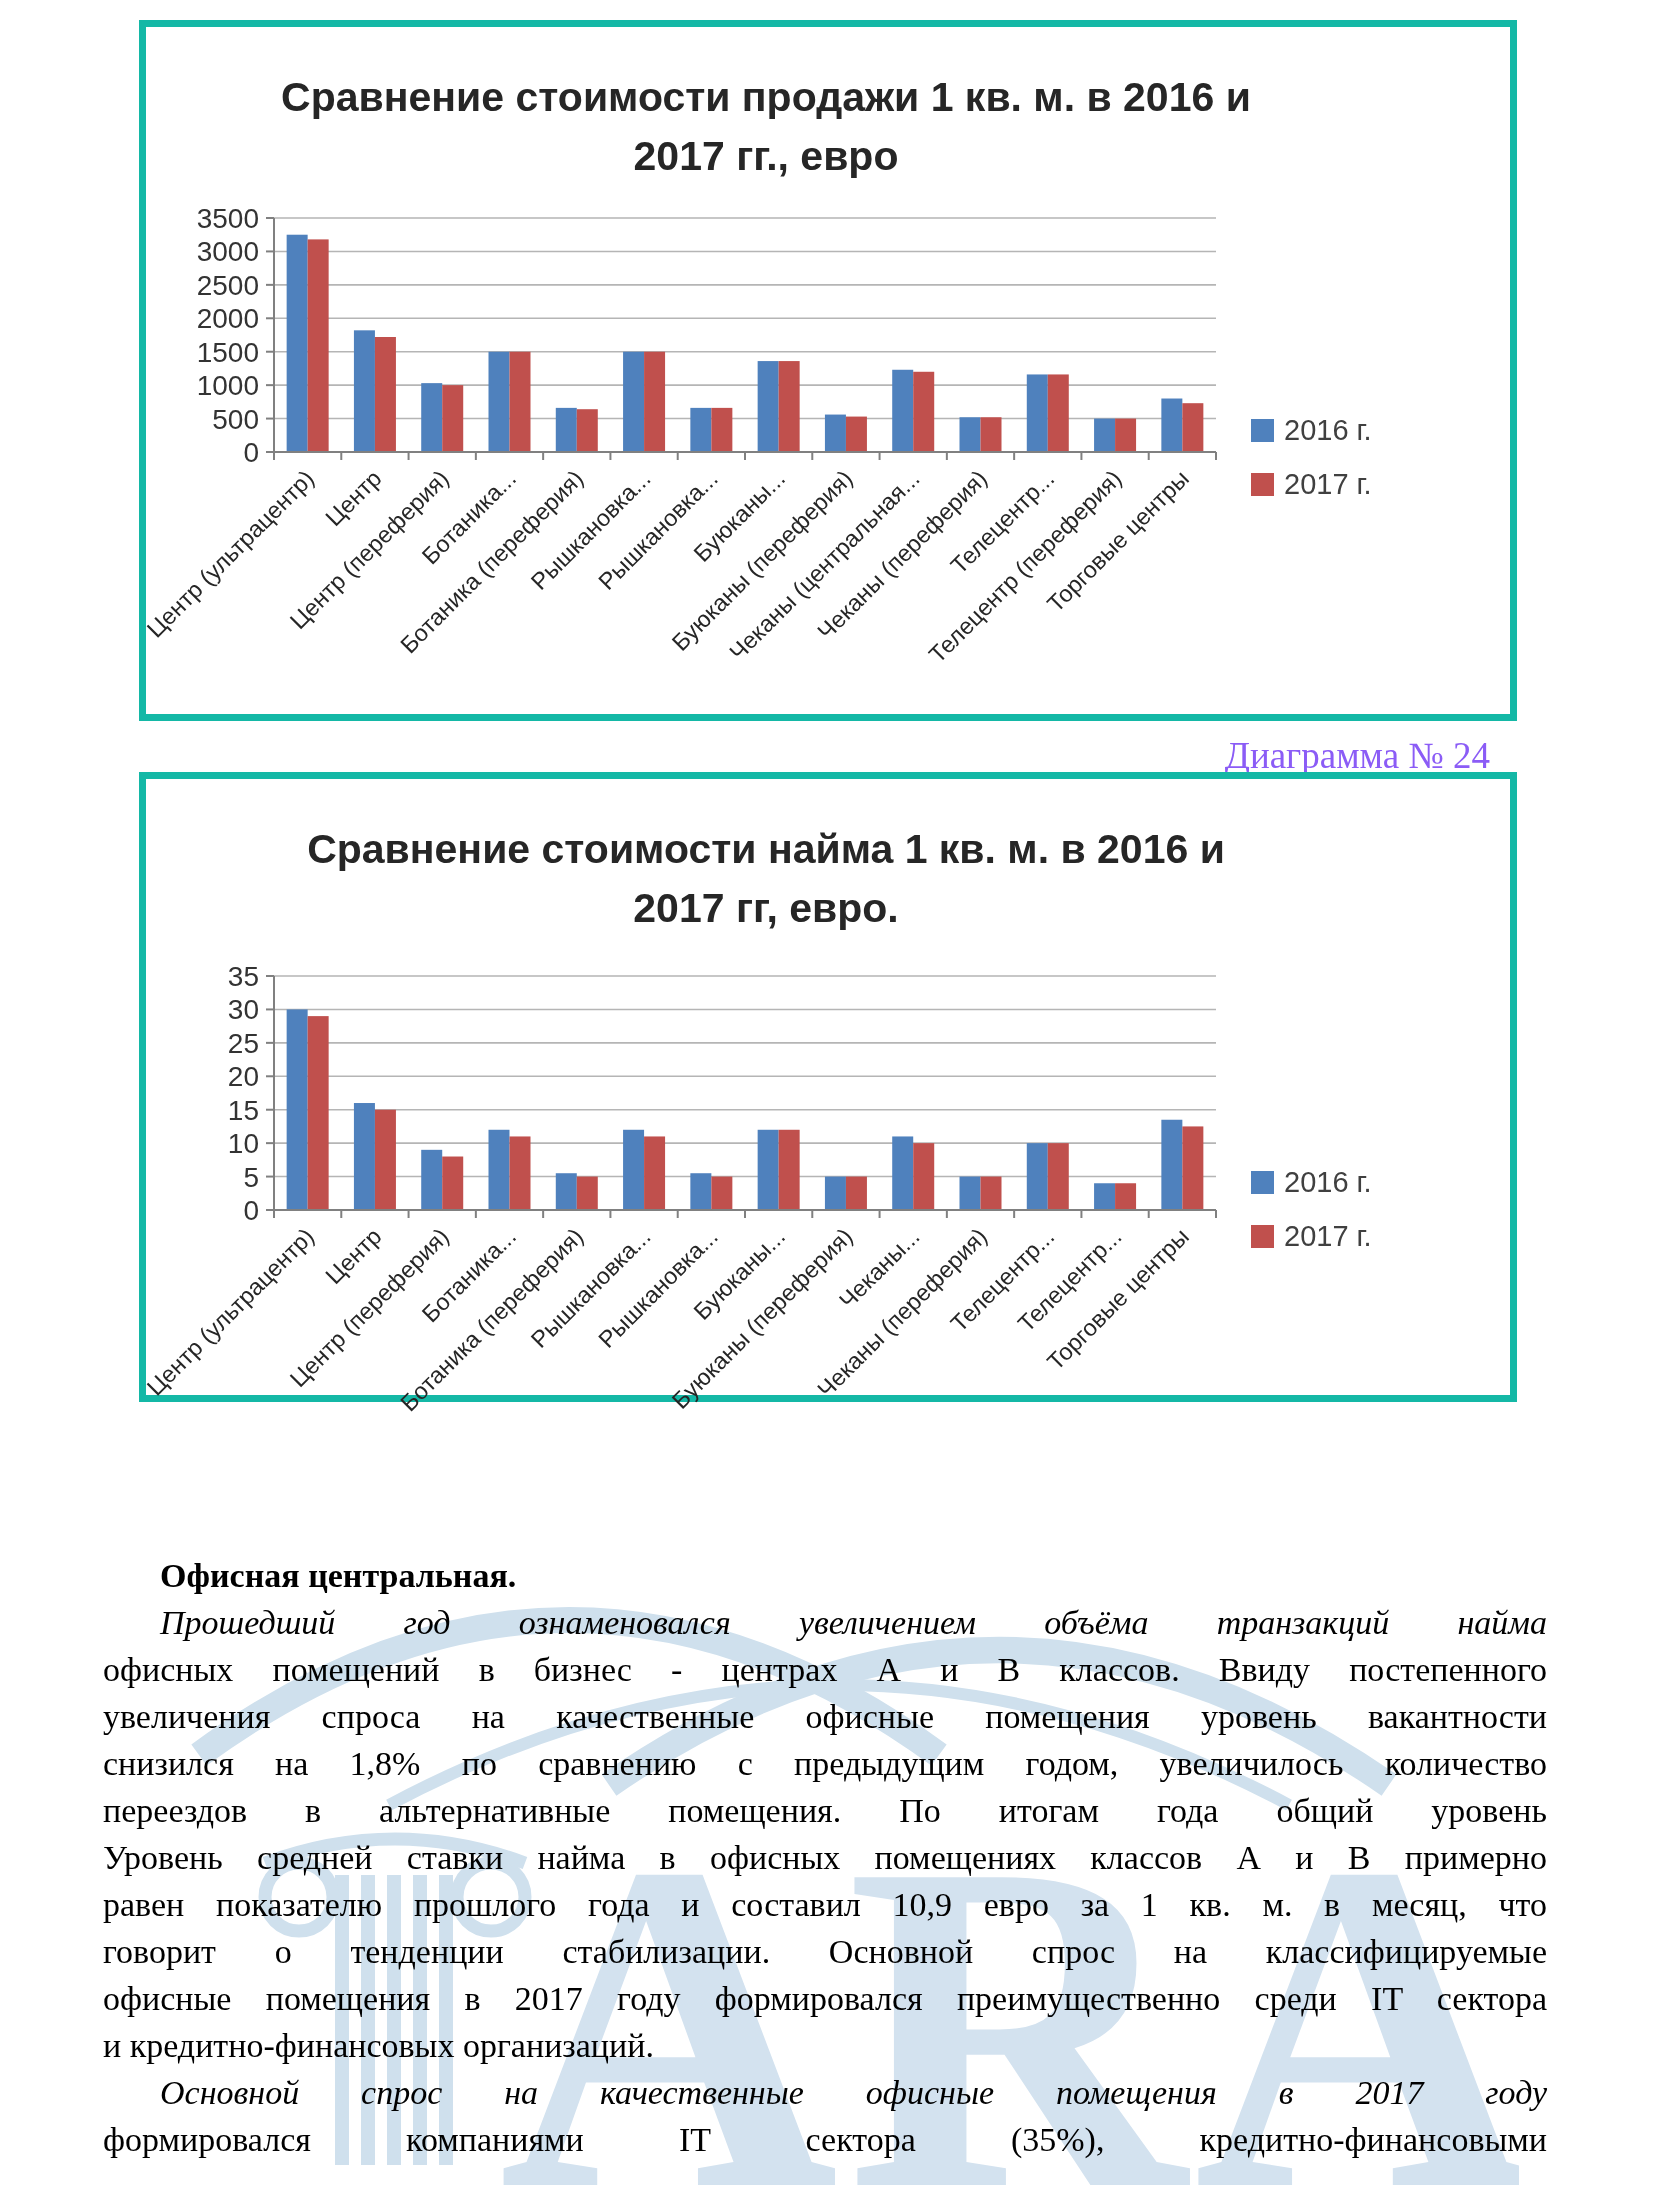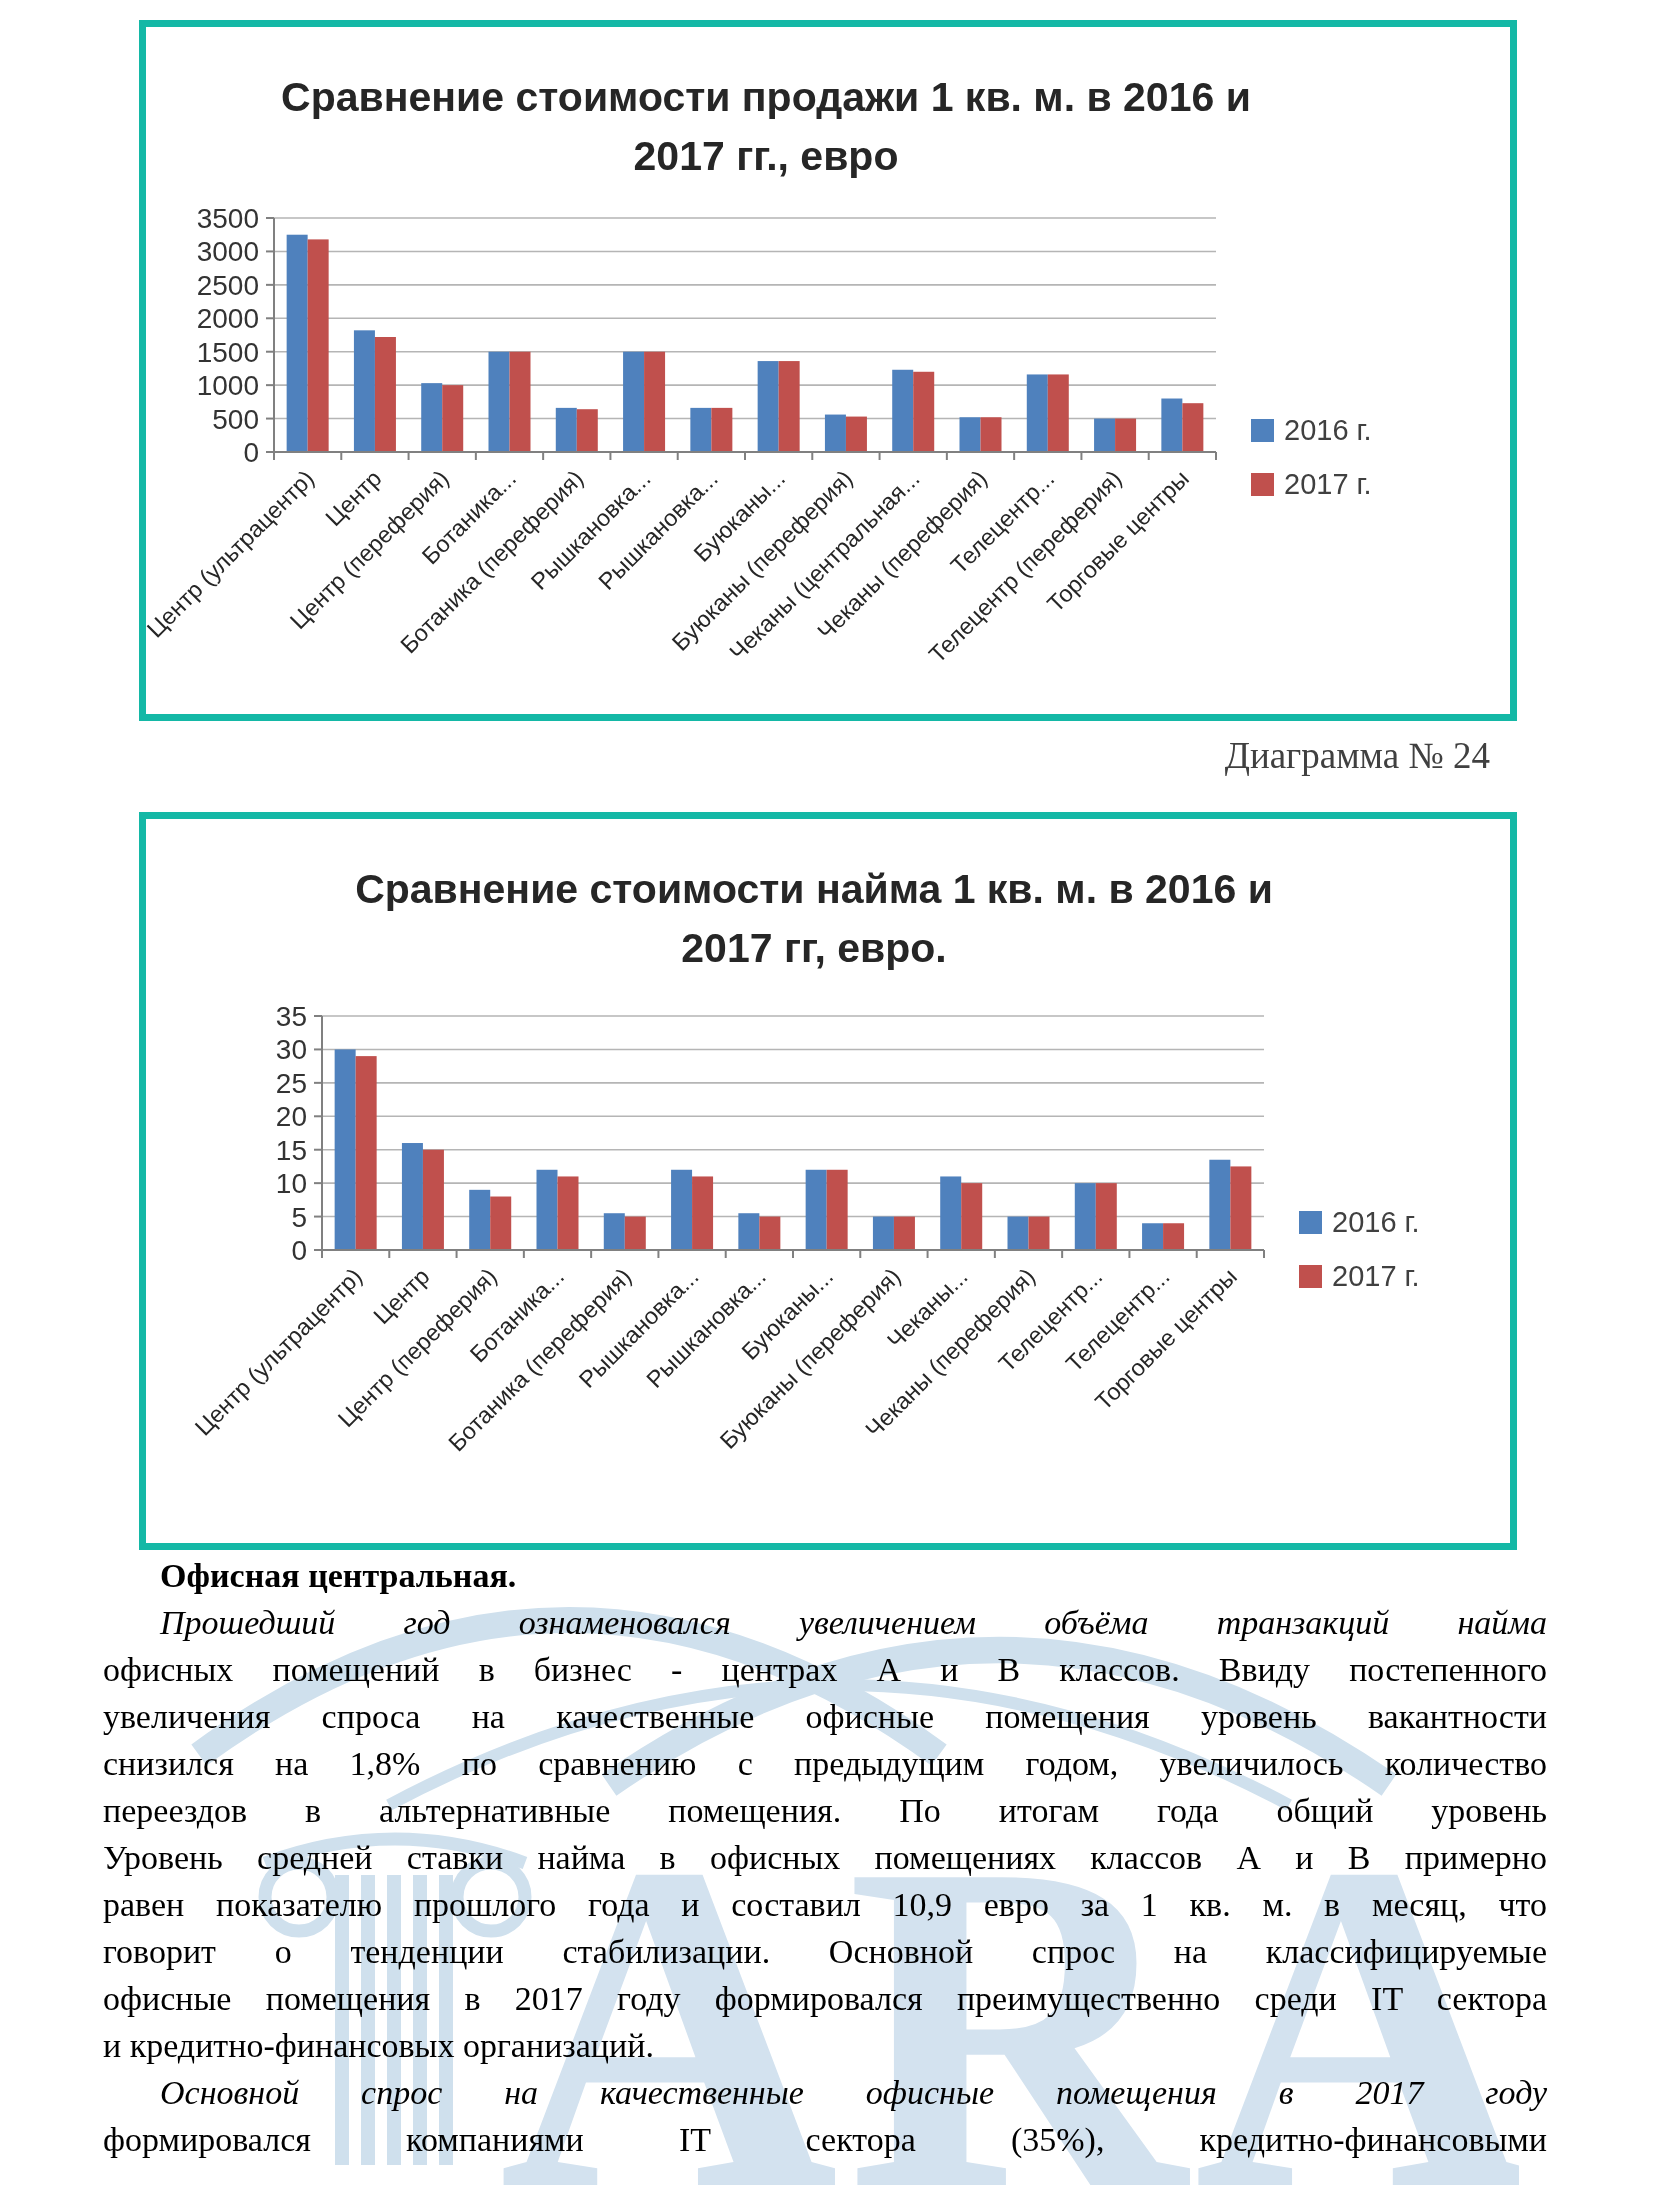--- a/index.html
+++ b/index.html
@@ -3,25 +3,25 @@
 <meta charset="utf-8">
 <style>
   html,body{margin:0;padding:0;background:#ffffff;}
   body{width:1654px;height:2196px;position:relative;overflow:hidden;
        font-family:"Liberation Serif",serif;}
   .page{position:absolute;inset:0;background:#fff;}
 
   .chart-box{position:absolute;left:139px;width:1378px;background:#fff;
              border:7px solid #14b8a6;box-sizing:border-box;}
   #chart-box-0{top:20px;height:701px;}
-  #chart-box-1{top:812px;height:738px;padding-left:48px;}
+  #chart-box-1{top:772px;height:630px;}
   .chart-box svg{display:block;}
 
   .caption{position:absolute;top:734px;left:140px;width:1350px;
-           text-align:right;font-size:37px;color:#404040;}
+           text-align:right;font-size:37px;color:#8b5cf6;}
 
   .watermark{position:absolute;left:139px;top:1545px;width:1380px;height:651px;
              z-index:0;overflow:hidden;pointer-events:none;}
 
   .article{position:absolute;left:103px;top:1552px;width:1444px;z-index:1;
            font-size:34px;line-height:47px;color:#000;}
   .heading{font-weight:bold;text-indent:57px;}
   .tline{text-align:justify;text-align-last:justify;}
   .tline.lastline{text-align-last:left;}
   .tline.findent{text-indent:57px;font-style:italic;}

